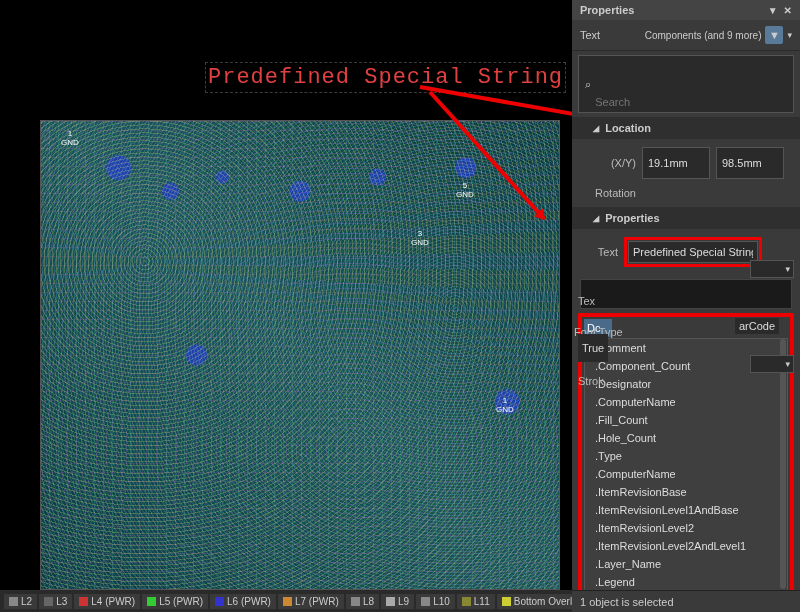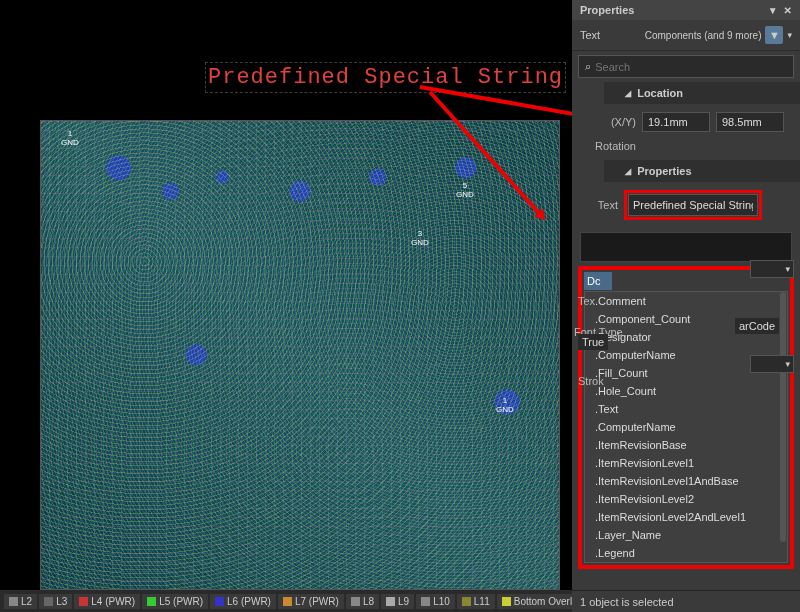--- a/index.html
+++ b/index.html
@@ -37,28 +37,28 @@
     .arrow2 { position:absolute; top:90px; left:430px; width:170px; height:4px; background:#e00; transform:rotate(48deg); transform-origin:left center; }
     .arrow2::after { content:''; position:absolute; right:-2px; top:-4px; border-left:10px solid #e00; border-top:6px solid transparent; border-bottom:6px solid transparent; }
     
     
     .props-panel { position: absolute; top: 0; right: 0; width: 228px; height: 612px; background: #3a3a3a; color: #ccc; }
     .panel-header { background: #444; padding: 4px 8px; font-weight: bold; display:flex; justify-content:space-between; align-items:center; }
     .panel-header .controls { display:flex; gap:6px; font-size:10px; }
     .sub-row { display:flex; justify-content:space-between; align-items:center; padding:6px 8px; border-bottom:1px solid #2a2a2a; }
     .filter-box { width:18px; height:18px; background:#5a7a9a; display:flex; align-items:center; justify-content:center; border-radius:2px; }
     .search-box { margin:4px 6px; background:#2a2a2a; border:1px solid #555; padding:4px 6px; display:flex; align-items:center; gap:4px; }
-    .search-box input { background:transparent; border:none; color:#aaa; flex:1; outline:none; font-size:11px; }
-    
-    .section-hdr { background:#2f2f2f; padding:5px 21px; font-weight:bold; display:flex; align-items:center; gap:6px;margin-left:32px; }
+    .search-box input { background:transparent; border:none; color:#aaa; flex:1; outline:none; font-size:11px;margin-top:36px; }
+    
+    .section-hdr { background:#2f2f2f; padding:5px 21px; font-weight:bold; display:flex; align-items:center; gap:6px; }
     .section-hdr::before { content:'◢'; font-size:8px; transform:rotate(0deg); }
     
     .field-row { display:flex; align-items:center; padding:4px 8px; gap:6px; }
     .field-label { width:48px; text-align:right; color:#bbb; font-size:11px; }
-    .field-input { flex:1; background:#2a2a2a; border:1px solid #555; padding:3px 5px; color:#ddd; font-size:11px; }
+    .field-input { flex:1; background:#2a2a2a; border:1px solid #555; padding:9px 5px; color:#ddd; font-size:11px; }
     
     .text-field-highlight { border:3px solid #e00; padding:1px; }
     .text-input-wide { width:130px; background:#2a2a2a; border:1px solid #555; padding:4px; color:#ddd; font-size:11px; }
     
     .big-dark-box { margin:4px 8px; height:30px; background:#1a1a1a; border:1px solid #444; }
     
     .dropdown-container { position:relative; margin:2px 6px; border:4px solid #e00; padding:2px; }
     .dd-input-row { display:flex; align-items:center; gap:0; }
     .dd-input { width:28px; background:#4a6a8a; border:none; padding:3px; color:#fff; font-size:11px; }
     .dd-list { background:#3f3f3f; border:1px solid #555; max-height:320px; overflow-y:auto; margin-top:1px; }
@@ -156,40 +156,39 @@
     <div class="dd-input-row">
       <input class="dd-input" value="Dc" style="">
     </div>
     <div class="dd-list" id="dd-list">
         <div class="dd-item">.Comment</div>
         <div class="dd-item">.Component_Count</div>
         <div class="dd-item">.Designator</div>
         <div class="dd-item">.ComputerName</div>
         <div class="dd-item">.Fill_Count</div>
         <div class="dd-item">.Hole_Count</div>
-        <div class="dd-item">.Text</div>
+        <div class="dd-item">.Type</div>
         <div class="dd-item">.ComputerName</div>
         <div class="dd-item">.ItemRevisionBase</div>
-        <div class="dd-item">.ItemRevisionLevel1</div>
         <div class="dd-item">.ItemRevisionLevel1AndBase</div>
         <div class="dd-item">.ItemRevisionLevel2</div>
         <div class="dd-item">.ItemRevisionLevel2AndLevel1</div>
         <div class="dd-item">.Layer_Name</div>
         <div class="dd-item">.Legend</div>
       </div>
     <div class="dd-scrollbar"></div>
 
     <div style="position:absolute; left:-2px; top:80px; font-size:11px; color:#bbb; z-index:-1">Tex</div>
   </div>
 
   <div style="position:absolute; left:578px; top:260px; width:0"></div>
   <div style="position:absolute; right:6px; top:260px; width:44px; height:18px; background:#2a2a2a; border:1px solid #555; display:flex;align-items:center;justify-content:flex-end;padding-right:3px;font-size:9px">▾</div>
   <div style="position:absolute; left:6px; top:295px; font-size:11px;color:#bbb">Tex</div>
   <div style="position:absolute; left:2px; top:326px; font-size:11px;color:#bbb;font-weight:normal">Font Type</div>
-  <div style="position:absolute; left:6px; top:334px; font-size:11px;color:#ddd;background:#2a2a2a;padding:2px 4px">True</div>
+  <div style="position:absolute; left:6px; top:334px; font-size:11px;color:#ddd;background:#2a2a2a;padding:8px 4px">True</div>
   <div style="position:absolute; right:21px; top:318px; font-size:11px;color:#ddd;background:#2a2a2a;padding:2px 4px">arCode</div>
   <div style="position:absolute; right:6px; top:355px; width:44px; height:18px; background:#2a2a2a; border:1px solid #555; display:flex;align-items:center;justify-content:flex-end;padding-right:3px;font-size:9px">▾</div>
   <div style="position:absolute; left:6px; top:375px; font-size:11px;color:#bbb">Strok</div>
 
   <div class="status-bar">
     <span>1 object is selected</span>
   </div>
 </div>
 
 <div class="layer-bar" id="layer-bar">

